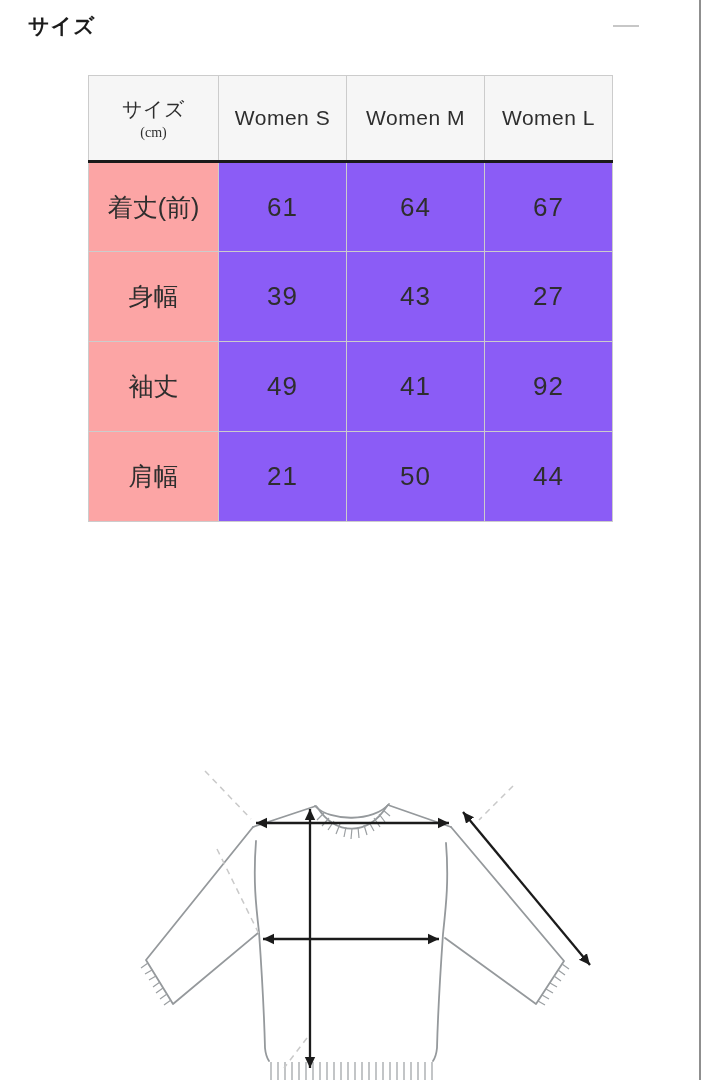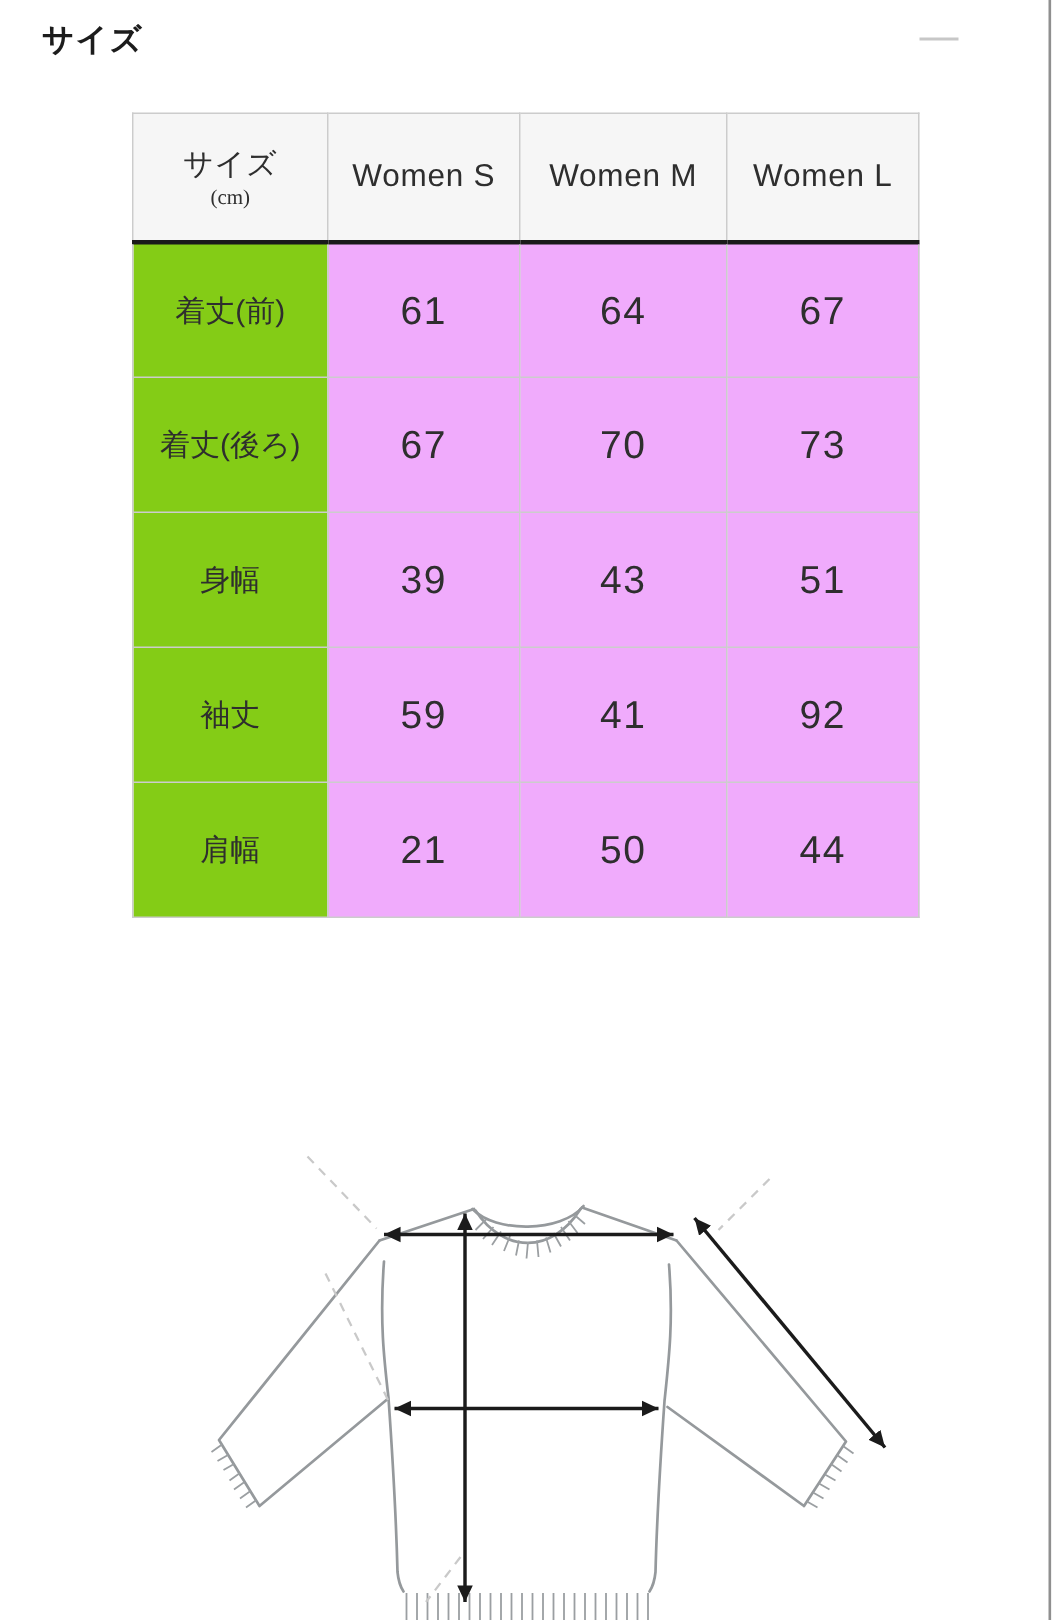--- a/index.html
+++ b/index.html
@@ -25,22 +25,22 @@
   }
   .size-table th, .size-table td {
     border:1px solid #cccccc; text-align:center; vertical-align:middle;
     font-weight:400; padding:0;
   }
   .size-table thead tr { height:86px; }
   .size-table thead th { background:#f6f6f6; border-bottom:3px solid #1a1a1a; font-size:21px; letter-spacing:0.5px; }
   .size-table thead th.corner { font-size:20px; }
   .size-table thead th.corner .unit { display:block; font-size:14px; margin-top:2px; letter-spacing:0;font-family:Liberation Serif, serif; }
   .size-table tbody tr { height:90px; }
-  .size-table tbody td.rowlabel { background:#84cc16; font-size:20px; }
-  .size-table tbody td.val { font-size:26px; letter-spacing:1px; background:#f0abfc; }
+  .size-table tbody td.rowlabel { background:#fca5a5; font-size:25px; }
+  .size-table tbody td.val { font-size:26px; letter-spacing:1px; background:#8b5cf6; }
   .diagram {
     position:absolute; left:0; top:728px; width:701px; height:352px;
   }
   .diagram svg { position:absolute; left:0; top:0; }
 </style>
 </head>
 <body>
 
 <div class="page">
 
@@ -67,34 +67,28 @@
       </tr>
     </thead>
     <tbody>
       <tr>
         <td class="rowlabel">着丈(前)</td>
         <td class="val">61</td>
         <td class="val">64</td>
         <td class="val">67</td>
       </tr>
       <tr>
-        <td class="rowlabel">着丈(後ろ)</td>
-        <td class="val">67</td>
-        <td class="val">70</td>
-        <td class="val">73</td>
-      </tr>
-      <tr>
         <td class="rowlabel">身幅</td>
         <td class="val">39</td>
         <td class="val">43</td>
-        <td class="val">51</td>
+        <td class="val">27</td>
       </tr>
       <tr>
         <td class="rowlabel">袖丈</td>
-        <td class="val">59</td>
+        <td class="val">49</td>
         <td class="val">41</td>
         <td class="val">92</td>
       </tr>
       <tr>
         <td class="rowlabel">肩幅</td>
         <td class="val">21</td>
         <td class="val">50</td>
         <td class="val">44</td>
       </tr>
     </tbody>

